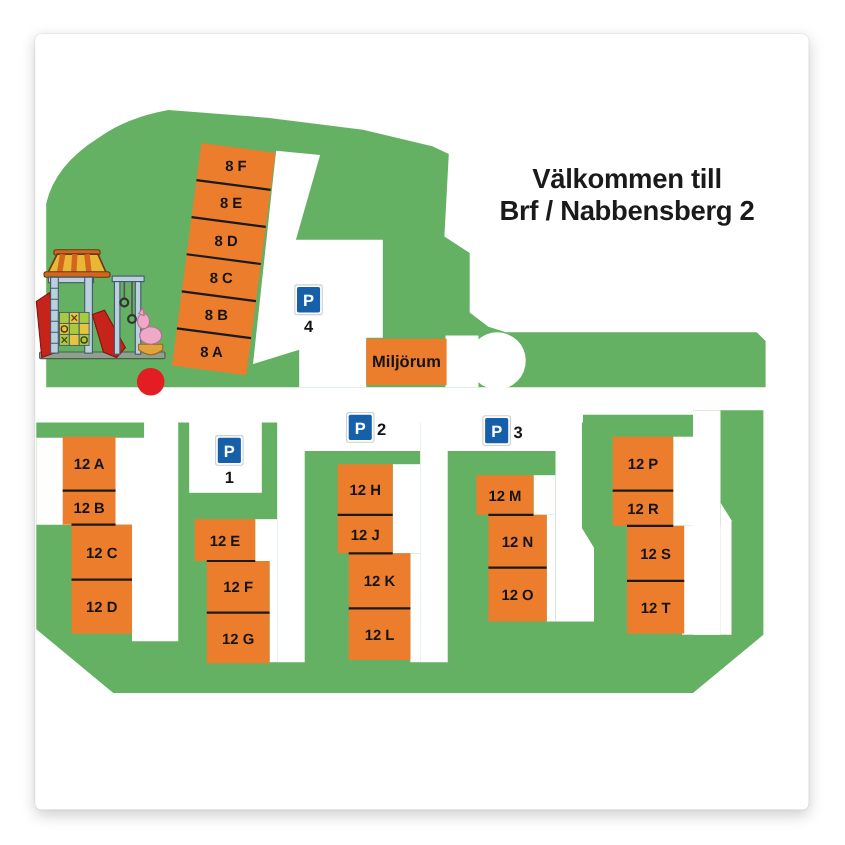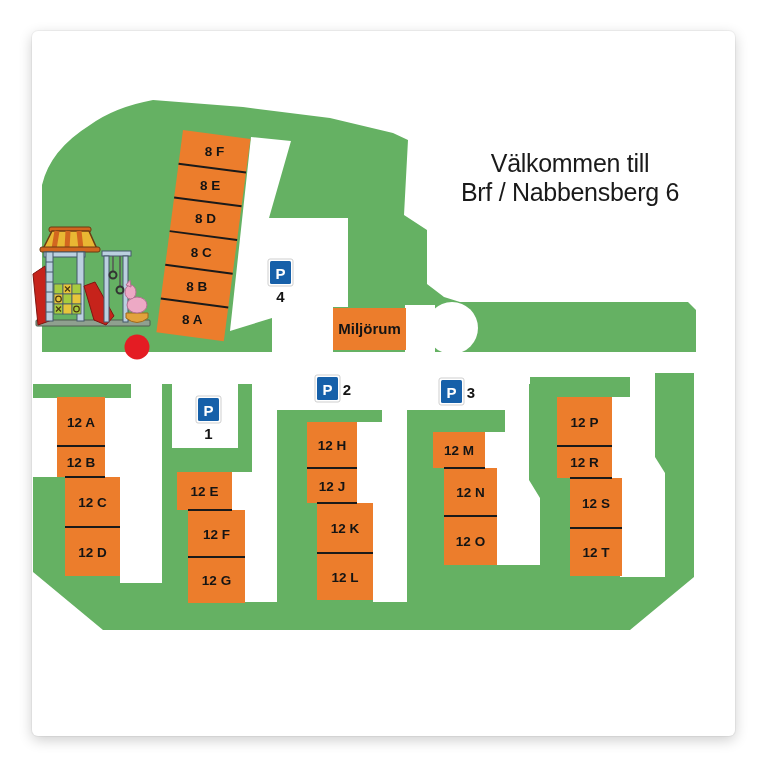--- a/index.html
+++ b/index.html
@@ -2,21 +2,21 @@
 <html style="--c-green: #65B163; --c-orange: #EC7D2C; --c-blue: #1660A9; --c-red: #E41C23; --c-sep: #1A1A1A;"><head>
 <meta charset="utf-8">
 <style>
   html,body{margin:0;padding:0;}
   body{width:768px;height:768px;background:#ffffff;overflow:hidden;
        font-family:"Liberation Sans",sans-serif;position:relative;}
   .card{position:absolute;left:32px;top:31px;width:703px;height:705px;background:#fff;
         border-radius:6px;box-shadow:0 4px 14px rgba(0,0,0,.20),0 0 0 1px rgba(0,0,0,.04);}
   svg.map{position:absolute;left:0;top:0;}
   .title{position:absolute;left:405px;top:149px;width:330px;text-align:center;
-         font-weight:normal;font-size:25px;line-height:29px;color:#1a1a1a;letter-spacing:-.3px;}
+         font-weight:bold;font-size:25px;line-height:29px;color:#1a1a1a;letter-spacing:-.3px;}
   .bl{font:bold 13.5px "Liberation Sans",sans-serif;fill:#141414;}
   .psign{font:bold 15px "Liberation Sans",sans-serif;fill:#ffffff;}
   .pnum{font:bold 15px "Liberation Sans",sans-serif;fill:#141414;}
   .mil{font:bold 15px "Liberation Sans",sans-serif;fill:#141414;}
 </style>
 </head>
 <body>
 
 <div class="card"></div>
 
@@ -200,14 +200,14 @@
         <rect x="439" y="378" width="25" height="27" rx="2" fill="#ffffff" stroke="#cfcfcf" stroke-width="1"></rect>
         <rect x="441" y="380" width="21" height="23" rx="1.5" fill="var(--c-blue)"></rect>
         <text x="451.5" y="397.5" class="psign" text-anchor="middle">P</text>
         <text x="471" y="398" class="pnum" text-anchor="middle">3</text>
       </g>
     </g>
 </svg>
 
 <div class="title">
   <div>Välkommen till</div>
-  <div>Brf / Nabbensberg 6</div>
+  <div>Brf / Nabbensberg 2</div>
 </div>
 
 </body></html>

